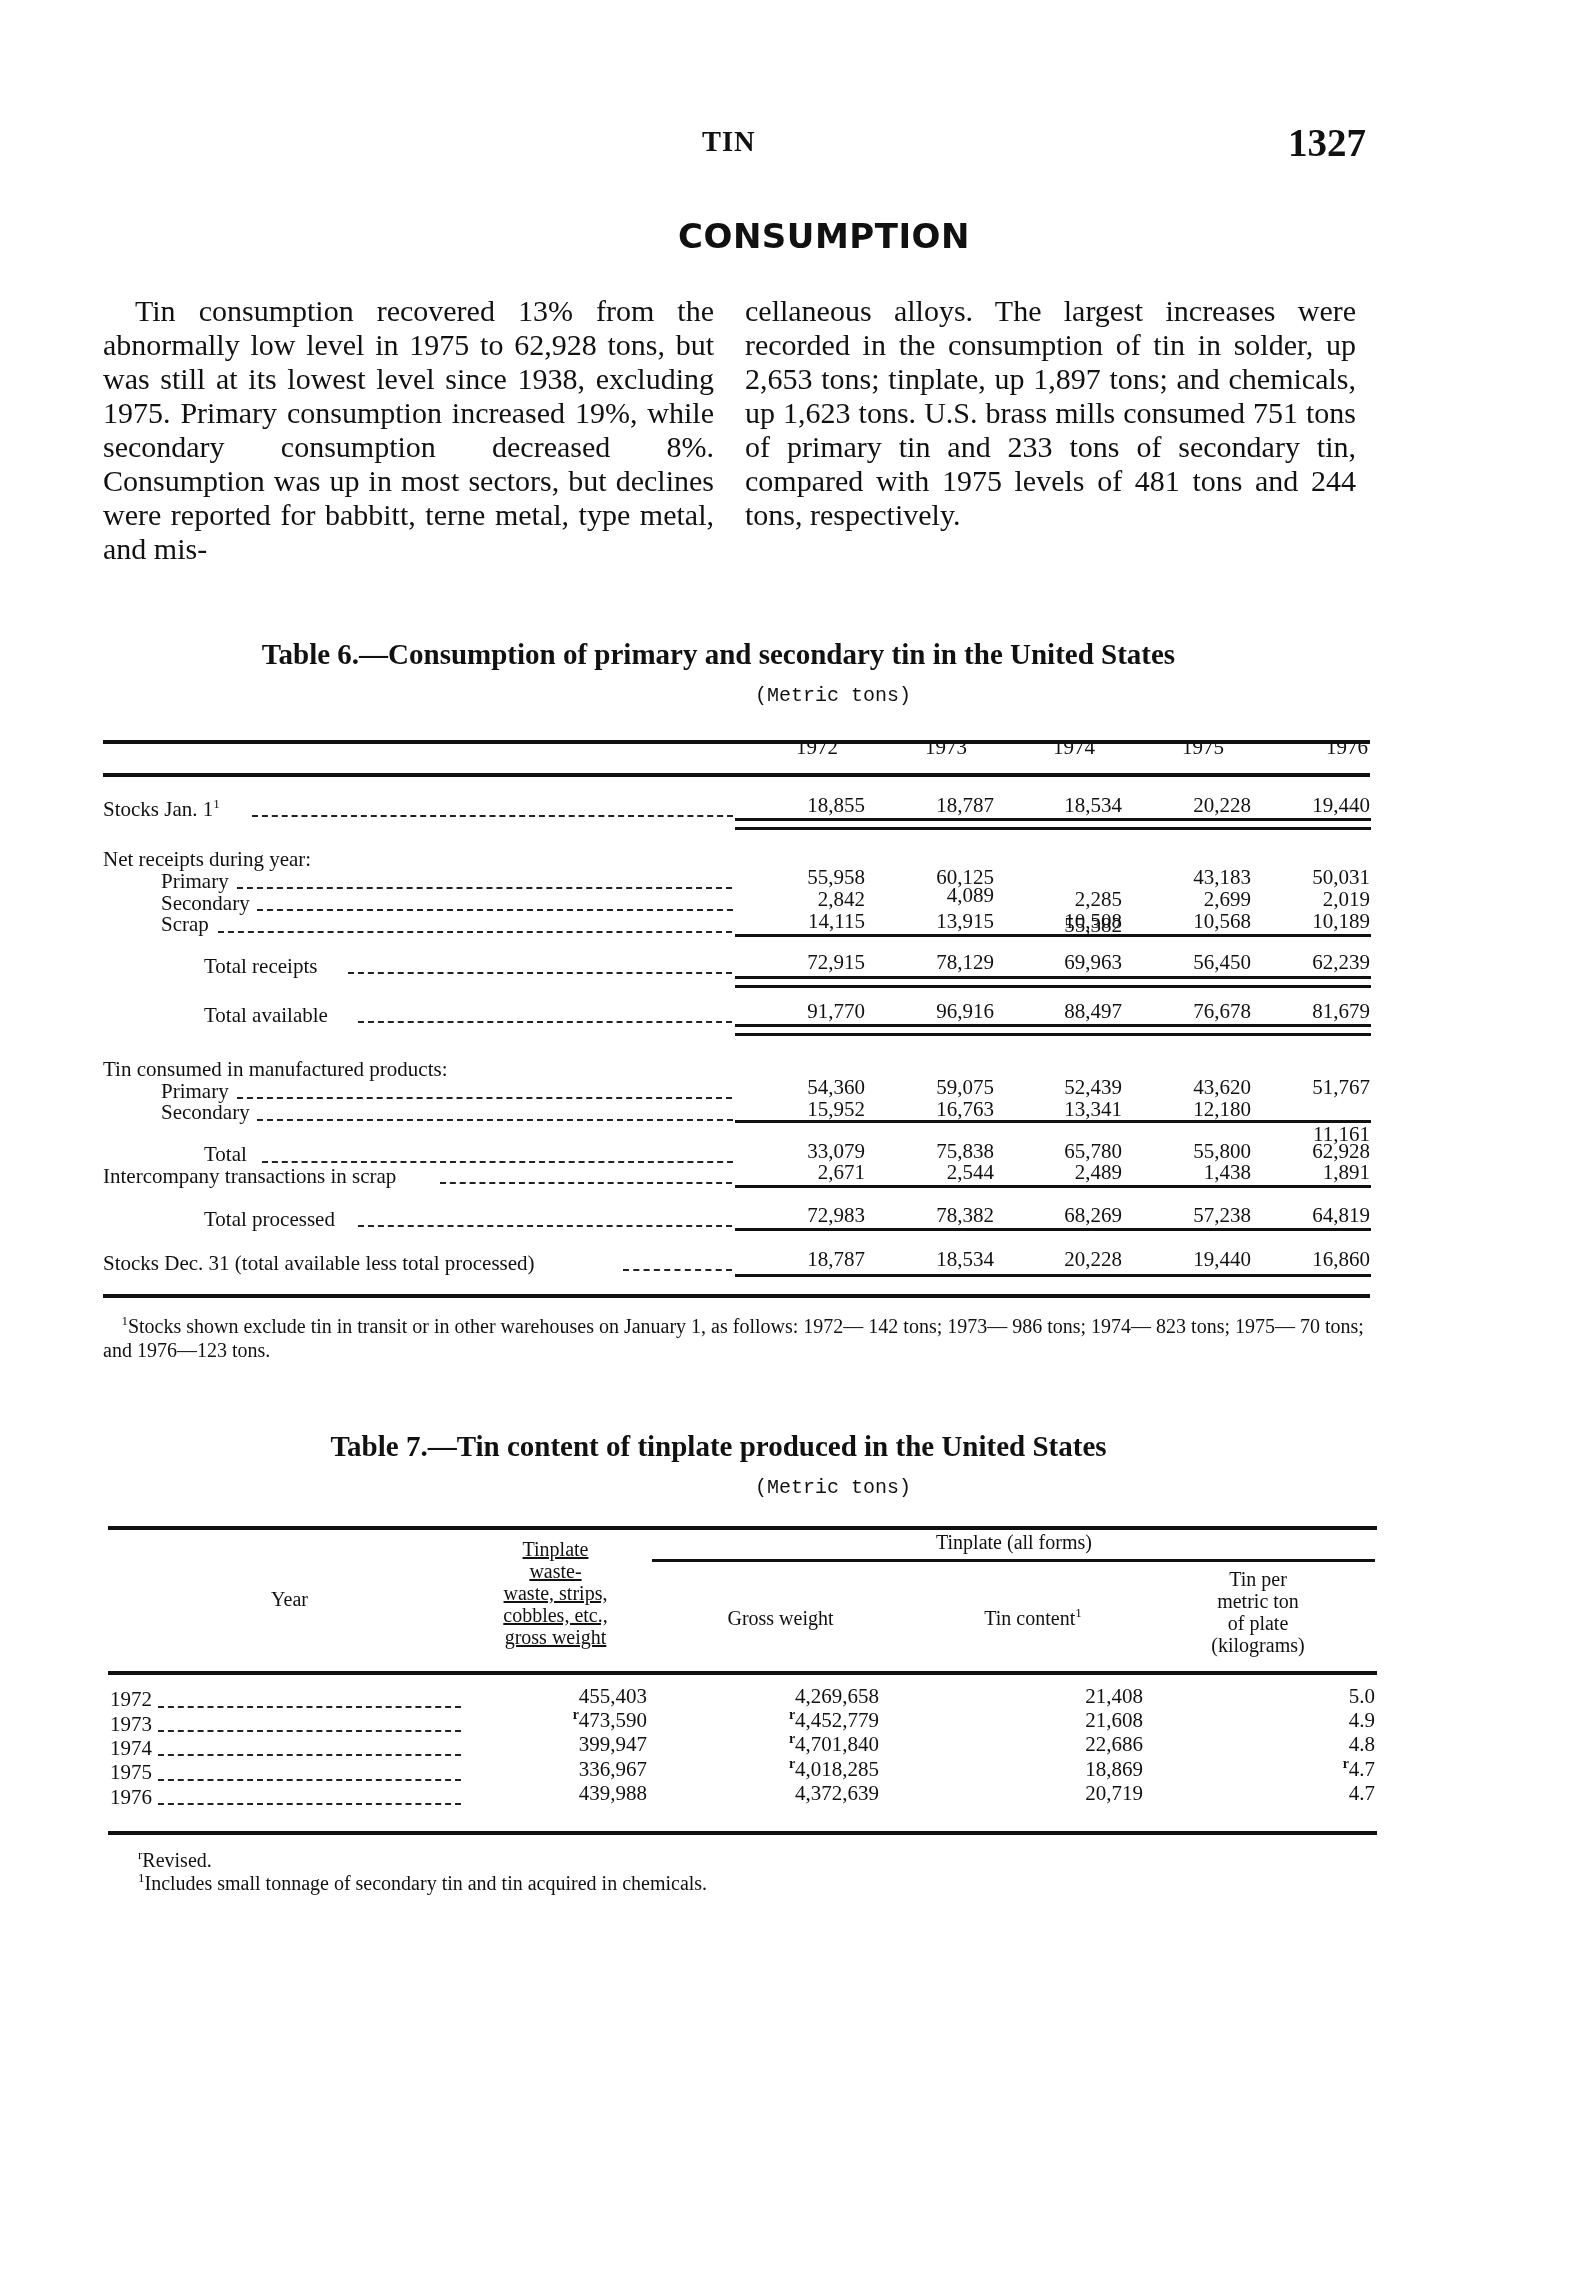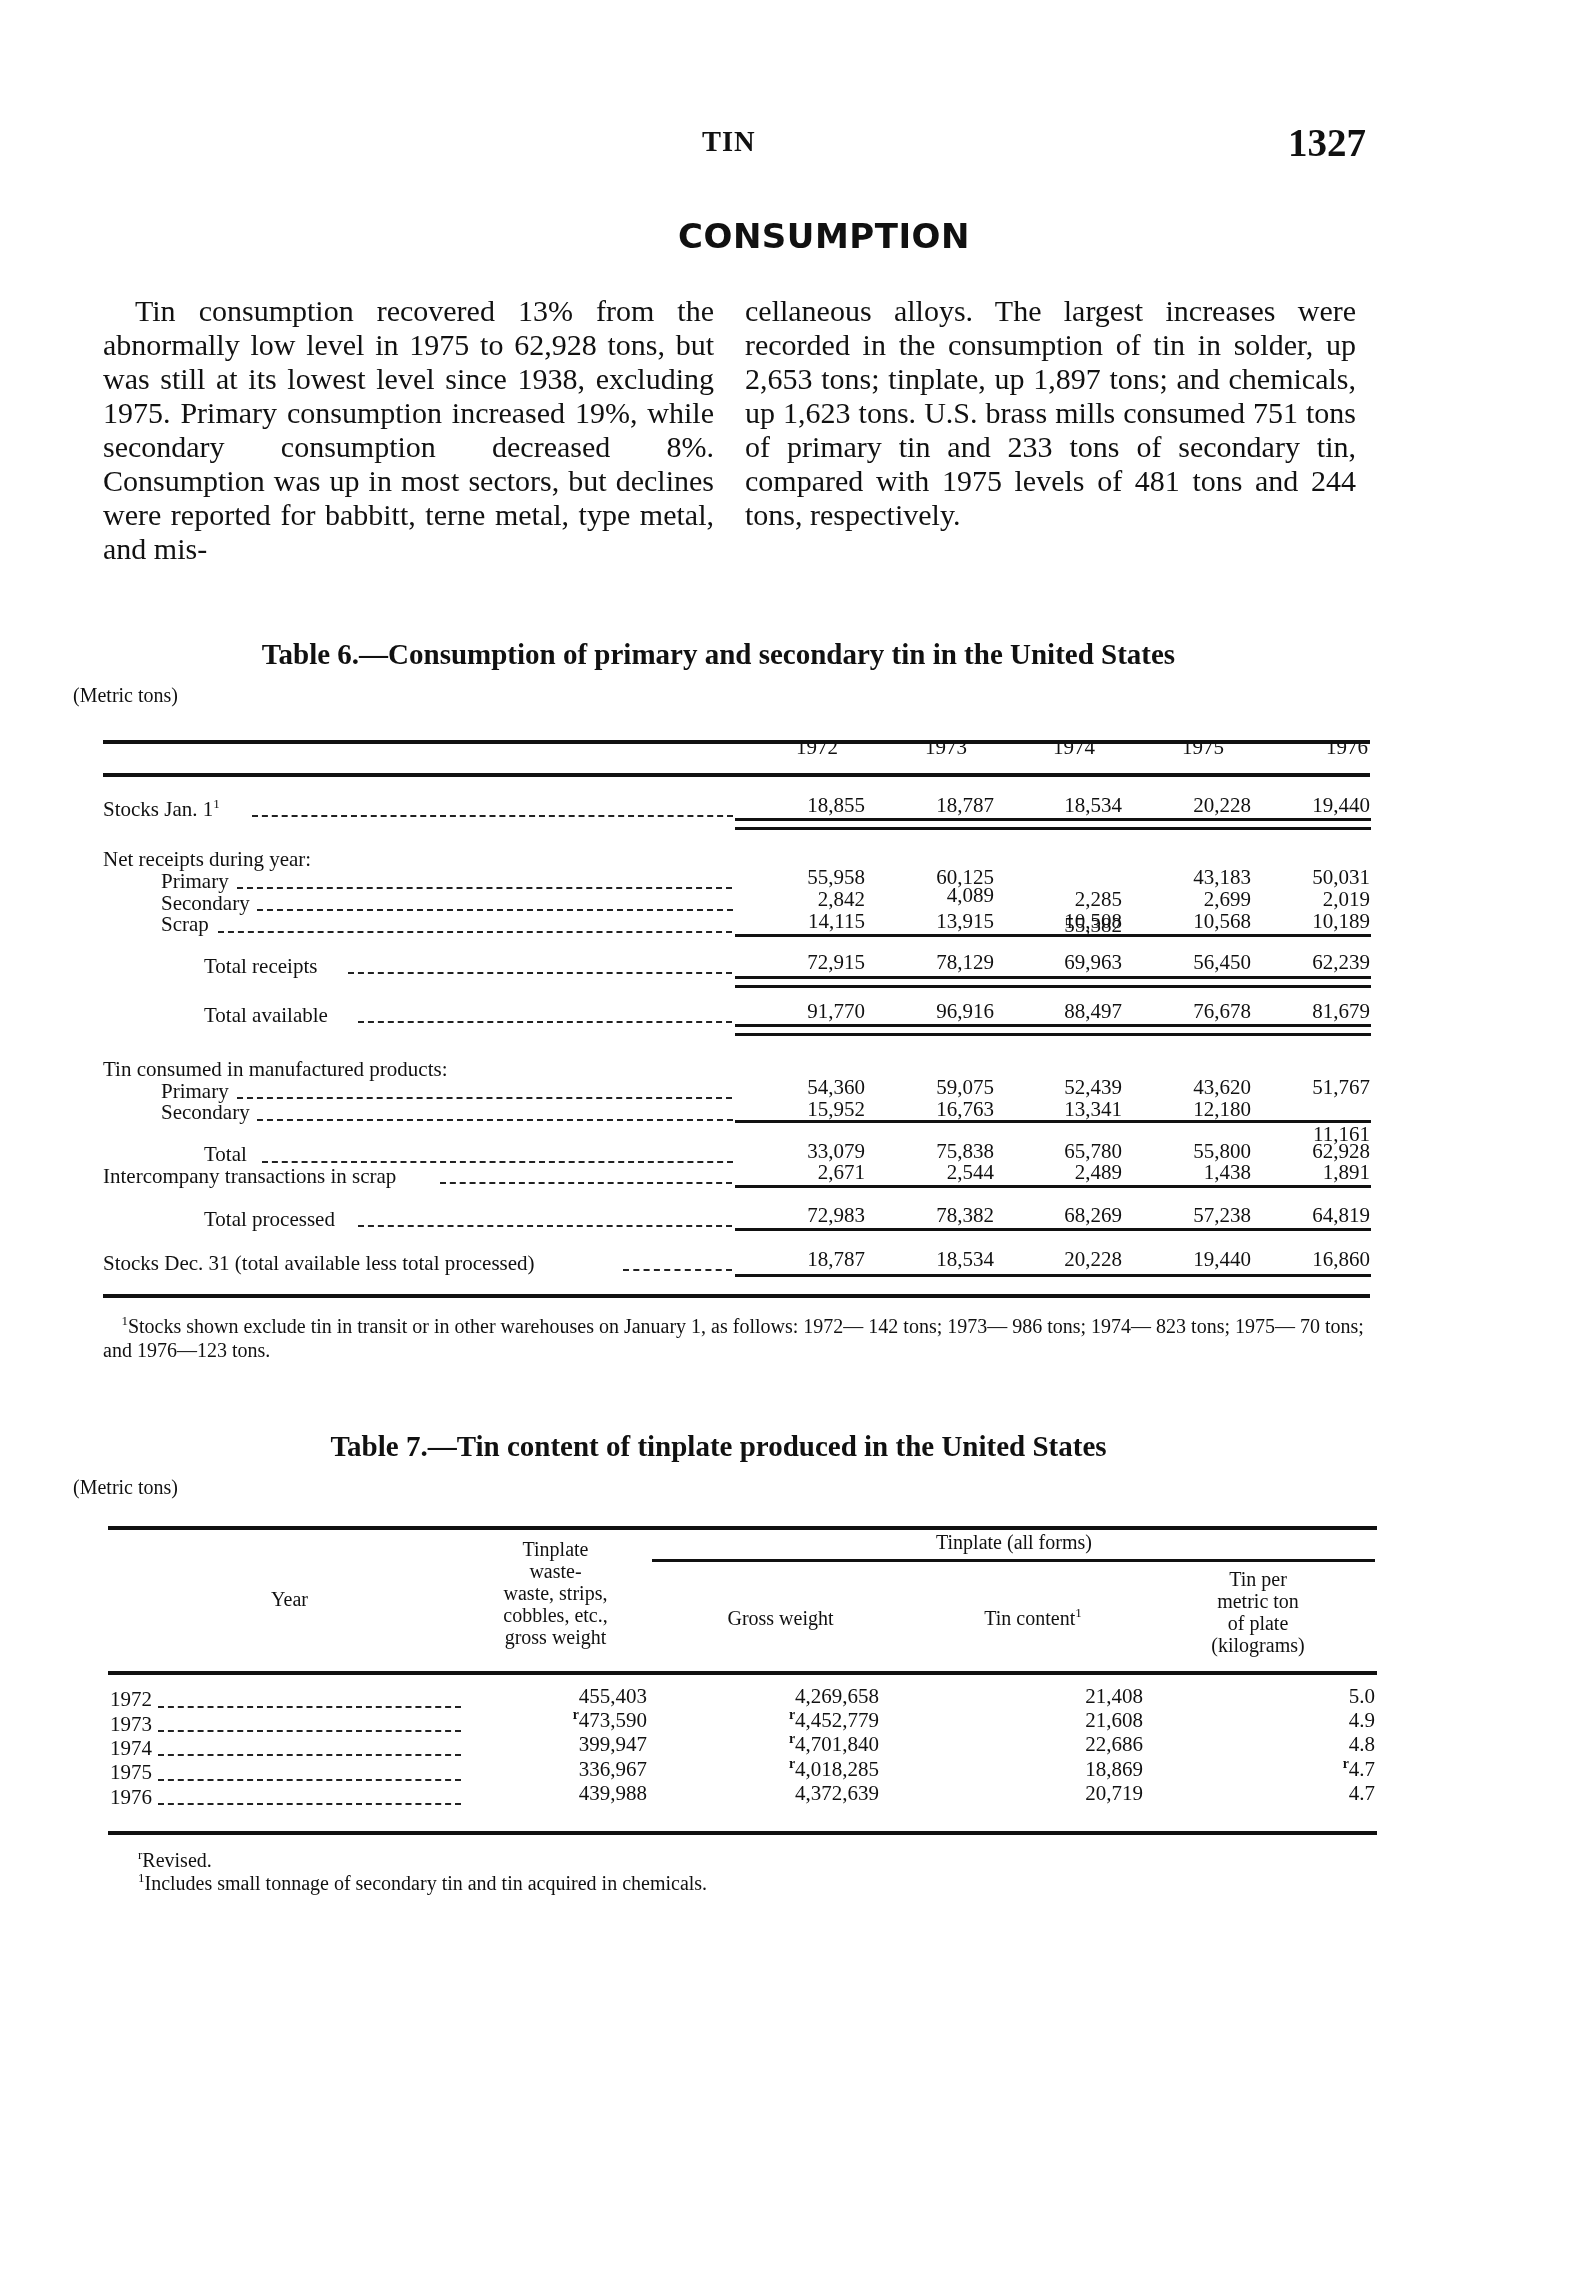--- a/index.html
+++ b/index.html
@@ -6,21 +6,21 @@
   body { width:1593px; height:2504px; position:relative; overflow:hidden; color:#111; font-family:"DejaVu Serif", serif; }
   .abs { position:absolute; }
   .running-head { top:126px; font-size:28.5px; font-weight:bold; font-family:"Liberation Serif", serif; letter-spacing:0.9px; }
   .page-no { top:120px; font-size:39px; font-weight:bold; font-family:"Liberation Serif", serif; }
   .section-title { top:216px; left:0; width:1593px; text-align:center; font-size:34px; font-weight:bold; font-family:"DejaVu Sans", sans-serif; letter-spacing:0.5px; padding-left:55px; box-sizing:border-box; }
   .col { top:294px; width:611px; font-family:"Liberation Serif", serif; font-size:30px; line-height:34px; text-align:justify; }
   .col p { margin:0; }
   .col-left { left:103px; text-indent:32px; }
   .col-right { left:745px; }
   .table-title { left:0; width:1382px; text-align:center; font-family:"Liberation Serif", serif; font-weight:bold; font-size:29px; padding-left:55px; box-sizing:border-box; }
-  .table-sub { left:0; width:1593px; font-family:Liberation Serif, serif; font-size:20px; padding-left:73px; box-sizing:border-box; }
+  .table-sub { left:0; width:1593px; text-align:center; font-family:Liberation Mono, monospace; font-size:20px; padding-left:73px; box-sizing:border-box; }
   .rule { position:absolute; background:#111; height:4.1px; }
   .rule-thin { position:absolute; background:#111; height:3.2px; }
   .t6 { font-family:"Liberation Serif", serif; font-size:21px; }
   .t6-label { position:absolute; left:103px; white-space:nowrap; }
   .dots { position:absolute; border-bottom:2.8px dashed #222; height:0; }
   .num { position:absolute; text-align:right; width:119px; font-family:"Liberation Serif", serif; font-size:21px; }
   .hdr-year { position:absolute; text-align:right; width:92px; font-family:"Liberation Serif", serif; font-size:21px; }
   .fn { font-family:"Liberation Serif", serif; font-size:20px; line-height:24px; }
   .t7h { position:absolute; text-align:center; font-family:"Liberation Serif", serif; font-size:20px; line-height:22px; }
   .sup { font-size:13px; vertical-align:super; line-height:0; }
@@ -187,21 +187,21 @@
   <div class="abs fn" style="left:103px; top:1314px; width:1276px; text-indent:18.4px;"><span class="sup">1</span><span>Stocks shown exclude tin in transit or in other warehouses on January 1, as follows: 1972— 142 tons; 1973— 986 tons; 1974— 823 tons; 1975— 70 tons; and 1976—123 tons.</span></div>
 </div>
 
 <div>
   <div class="abs table-title" style="top:1430px;">Table 7.—Tin content of tinplate produced in the United States</div>
   <div class="abs table-sub" style="top:1476px;">(Metric tons)</div>
 
   <div class="rule" style="left:108px; top:1526px; width:1269px;"></div>
 
   <div class="t7h" style="left:248px; top:1588px; width:83px;">Year</div>
-  <div class="t7h" style="left:459px; top:1538px; width:193px;">
+  <div class="t7h" style="left:459px; top:1538px; width:193px;text-decoration:underline;">
     <div>Tinplate</div>
     <div>waste-</div>
     <div>waste, strips,</div>
     <div>cobbles, etc.,</div>
     <div>gross weight</div>
   </div>
   <div class="t7h" style="left:826px; top:1531px; width:376px;">Tinplate (all forms)</div>
   <div class="rule-thin" style="left:652px; top:1559px; width:723px;"></div>
   <div class="t7h" style="left:707px; top:1607px; width:147px;">Gross weight</div>
   <div class="t7h" style="left:946px; top:1607px; width:174px;"><span>Tin content</span><span class="sup">1</span></div>

